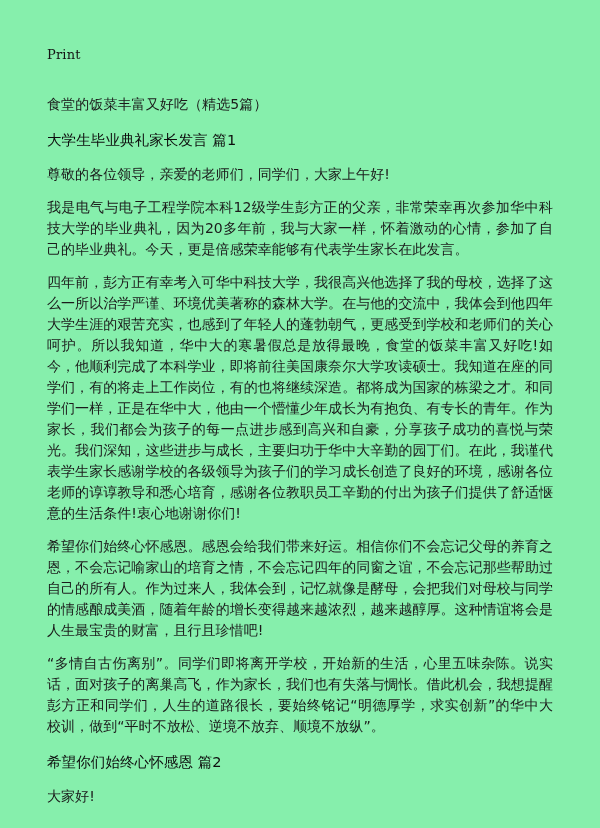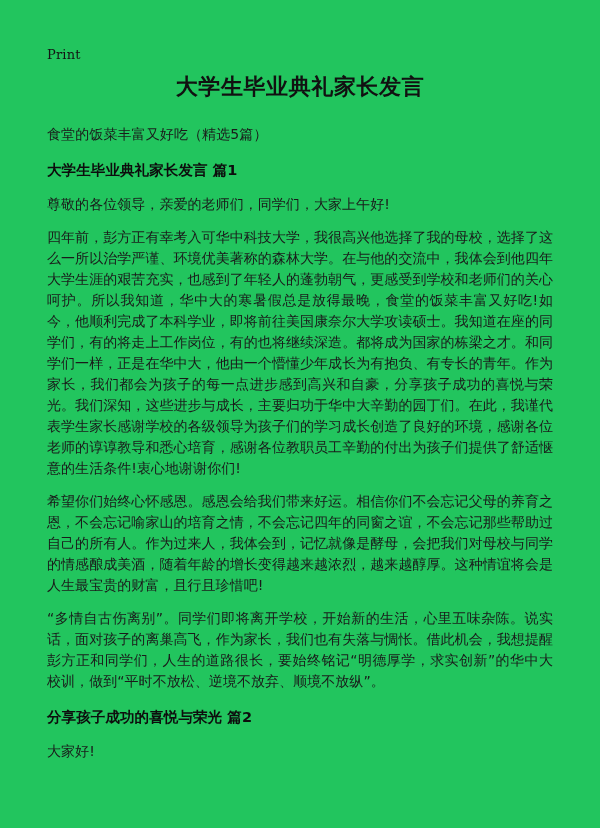--- a/index.html
+++ b/index.html
@@ -15,21 +15,21 @@
     font-family: "DejaVu Sans", "Liberation Sans", sans-serif;
     color: #1a1a1a;
     -webkit-font-smoothing: antialiased;
   }
   .page {
     position: relative;
     width: 600px;
     height: 828px;
     box-sizing: border-box;
     padding: 0;
-    background: #22c55e;
+    background: #86efac;
   }
 
   
   .print-link {
     position: absolute;
     left: 47px;
     top: 47px;
     font-family: "DejaVu Serif", "Liberation Serif", serif;
     font-size: 13px;
     line-height: 16px;
@@ -63,21 +63,21 @@
     font-size: 14px;
     line-height: 21px;
     color: #1a1a1a;
     letter-spacing: 0.1px;
   }
 
   .section-heading {
     margin: 15px 0 0 0;
     font-size: 14.5px;
     line-height: 21px;
-    font-weight: bold;
+    font-weight: normal;
     color: #0d0d0d;
     letter-spacing: 0.1px;
   }
 
   p.body-text {
     margin: 12px 0 0 0;
     font-size: 14px;
     line-height: 21px;
     color: #1a1a1a;
     text-align: justify;
@@ -94,33 +94,33 @@
 </style>
 </head>
 <body>
 
 <div class="page">
 
   <a class="print-link" href="#">Print</a>
 
   <div class="content">
 
-    <h1 class="doc-title">大学生毕业典礼家长发言</h1>
 
     <div class="subtitle">食堂的饭菜丰富又好吃（精选5篇）</div>
 
     <h2 class="section-heading">大学生毕业典礼家长发言 篇1</h2>
 
     <p class="body-text">尊敬的各位领导，亲爱的老师们，同学们，大家上午好!</p>
 
+    <p class="body-text">我是电气与电子工程学院本科12级学生彭方正的父亲，非常荣幸再次参加华中科技大学的毕业典礼，因为20多年前，我与大家一样，怀着激动的心情，参加了自己的毕业典礼。今天，更是倍感荣幸能够有代表学生家长在此发言。</p>
 
     <p class="body-text">四年前，彭方正有幸考入可华中科技大学，我很高兴他选择了我的母校，选择了这么一所以治学严谨、环境优美著称的森林大学。在与他的交流中，我体会到他四年大学生涯的艰苦充实，也感到了年轻人的蓬勃朝气，更感受到学校和老师们的关心呵护。所以我知道，华中大的寒暑假总是放得最晚，食堂的饭菜丰富又好吃!如今，他顺利完成了本科学业，即将前往美国康奈尔大学攻读硕士。我知道在座的同学们，有的将走上工作岗位，有的也将继续深造。都将成为国家的栋梁之才。和同学们一样，正是在华中大，他由一个懵懂少年成长为有抱负、有专长的青年。作为家长，我们都会为孩子的每一点进步感到高兴和自豪，分享孩子成功的喜悦与荣光。我们深知，这些进步与成长，主要归功于华中大辛勤的园丁们。在此，我谨代表学生家长感谢学校的各级领导为孩子们的学习成长创造了良好的环境，感谢各位老师的谆谆教导和悉心培育，感谢各位教职员工辛勤的付出为孩子们提供了舒适惬意的生活条件!衷心地谢谢你们!</p>
 
     <p class="body-text">希望你们始终心怀感恩。感恩会给我们带来好运。相信你们不会忘记父母的养育之恩，不会忘记喻家山的培育之情，不会忘记四年的同窗之谊，不会忘记那些帮助过自己的所有人。作为过来人，我体会到，记忆就像是酵母，会把我们对母校与同学的情感酿成美酒，随着年龄的增长变得越来越浓烈，越来越醇厚。这种情谊将会是人生最宝贵的财富，且行且珍惜吧!</p>
 
     <p class="body-text">“多情自古伤离别”。同学们即将离开学校，开始新的生活，心里五味杂陈。说实话，面对孩子的离巢高飞，作为家长，我们也有失落与惆怅。借此机会，我想提醒彭方正和同学们，人生的道路很长，要始终铭记“明德厚学，求实创新”的华中大校训，做到“平时不放松、逆境不放弃、顺境不放纵”。</p>
 
-    <h2 class="section-heading">分享孩子成功的喜悦与荣光 篇2</h2>
+    <h2 class="section-heading">希望你们始终心怀感恩 篇2</h2>
 
     <p class="body-text">大家好!</p>
 
   </div>
 </div>
 
 </body></html>

